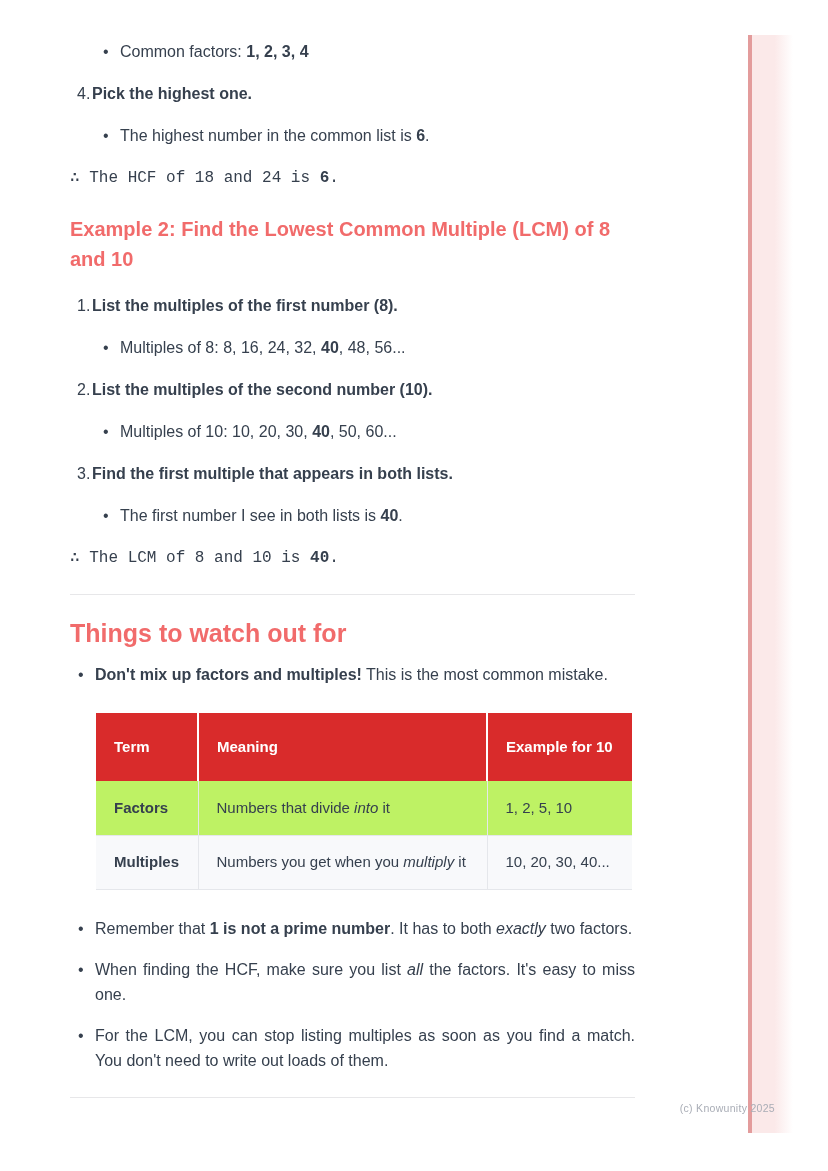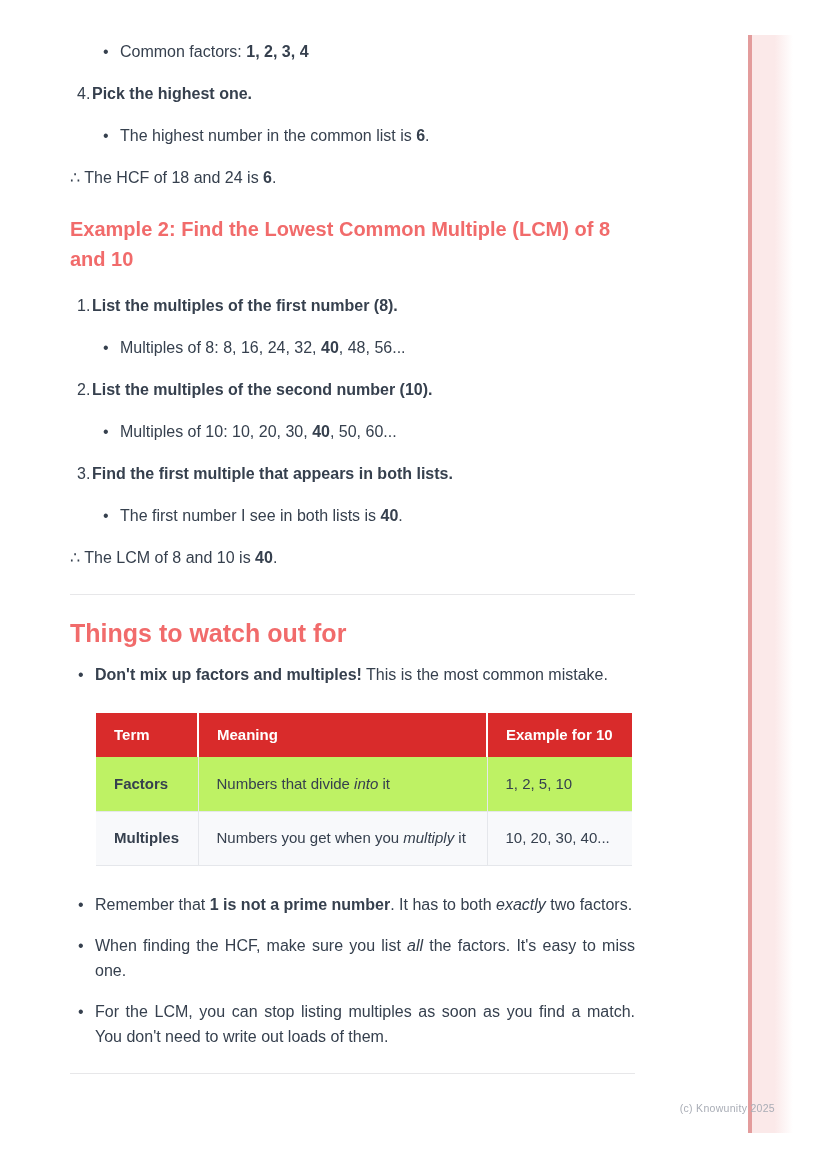--- a/index.html
+++ b/index.html
@@ -45,21 +45,21 @@
   .bullet-item{display:flex;}
   .bullet-item .dot{
     flex:0 0 17px;
     text-align:left;
     font-size:16px;
   }
   .bullet-item.top{padding-left:8px;}
   .bullet-item.sub{padding-left:33px;}
   .num-item{display:flex;padding-left:7px;}
   .num-item .num{flex:0 0 15px;}
-  .conclusion{padding-left:0;}
+  .conclusion{padding-left:0;font-family:Liberation Mono, monospace;}
   h3.example-heading{
     color:var(--heading-accent);
     font-size:20px;
     line-height:30px;
     font-weight:700;
     margin:24px 0 20px 0;
   }
   h2.watch-heading{
     color:var(--heading-accent);
     font-size:25px;
@@ -81,21 +81,21 @@
     font-size:15px;
   }
   table.compare col.c1{width:102px;}
   table.compare col.c2{width:289px;}
   table.compare col.c3{width:145px;}
   table.compare th{
     background:var(--table-header-bg);
     color:var(--table-header-text);
     font-weight:700;
     text-align:left;
-    height:44px;
+    height:68px;
     padding:0 18px;
     border-right:2px solid #ffffff;
   }
   table.compare th:last-child{border-right:none;}
   table.compare td{
     height:54px;
     padding:0 18px;
     border-bottom:1px solid var(--table-border);
     border-right:1px solid var(--table-border);
     vertical-align:middle;

